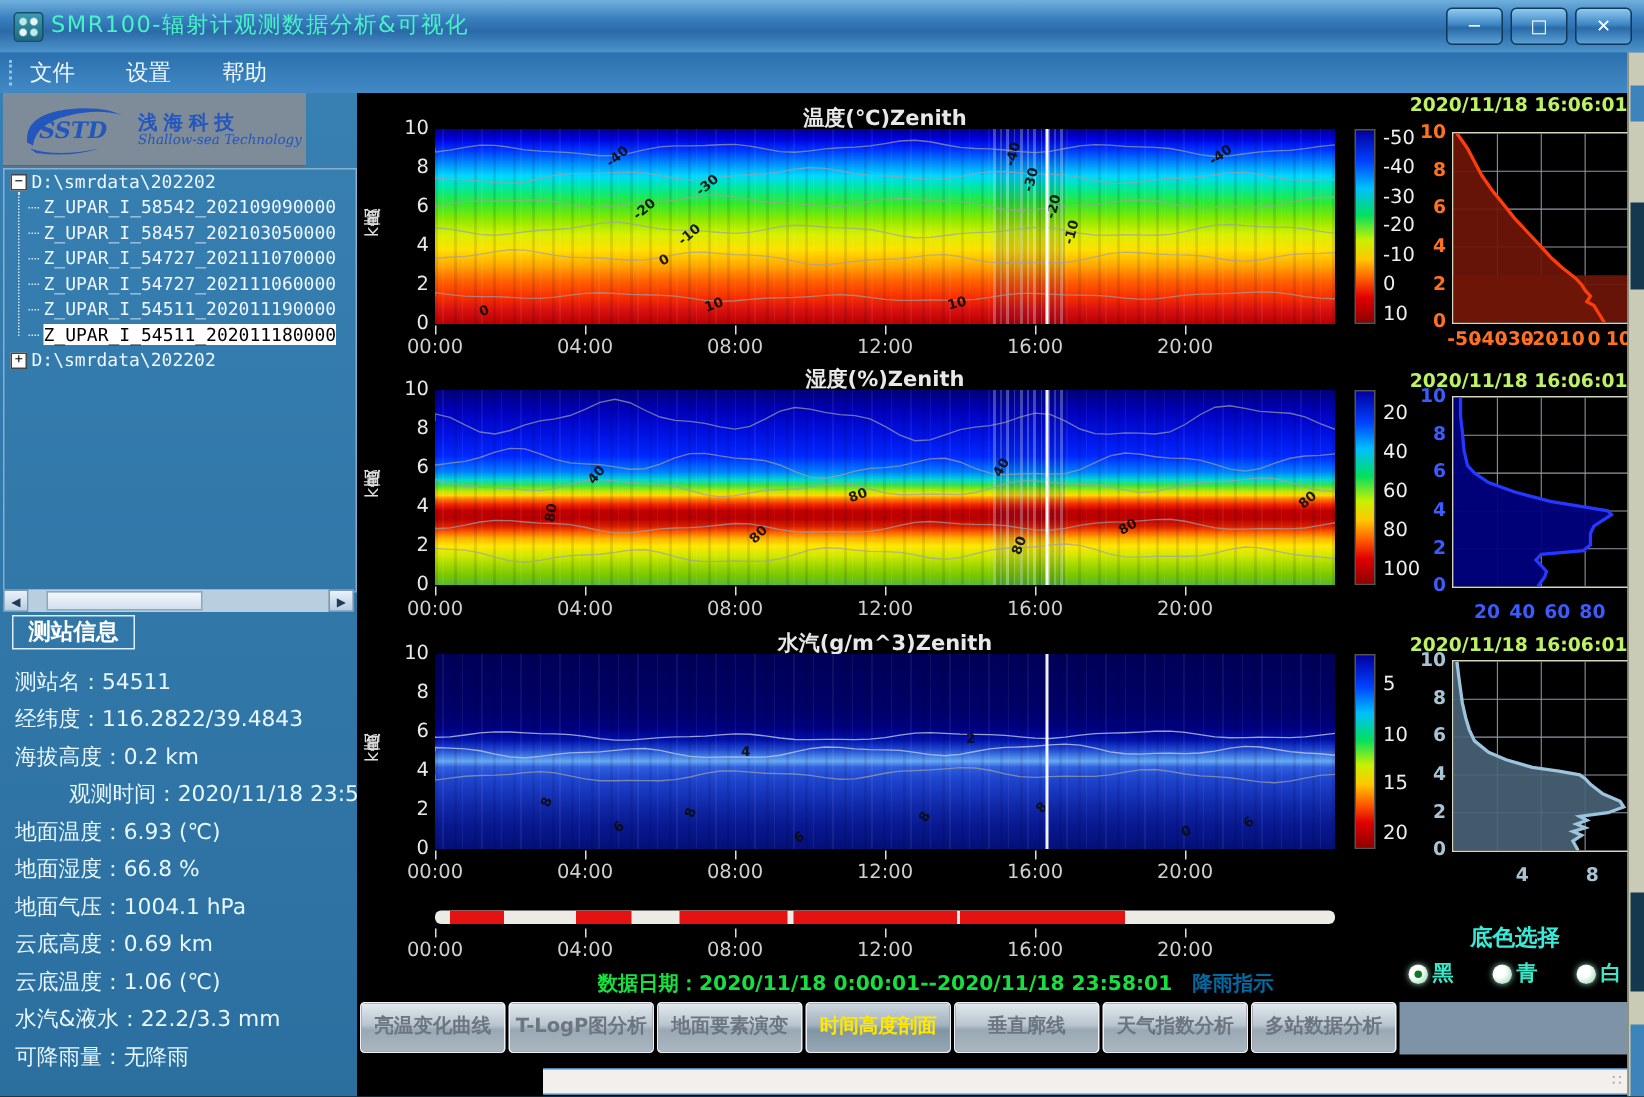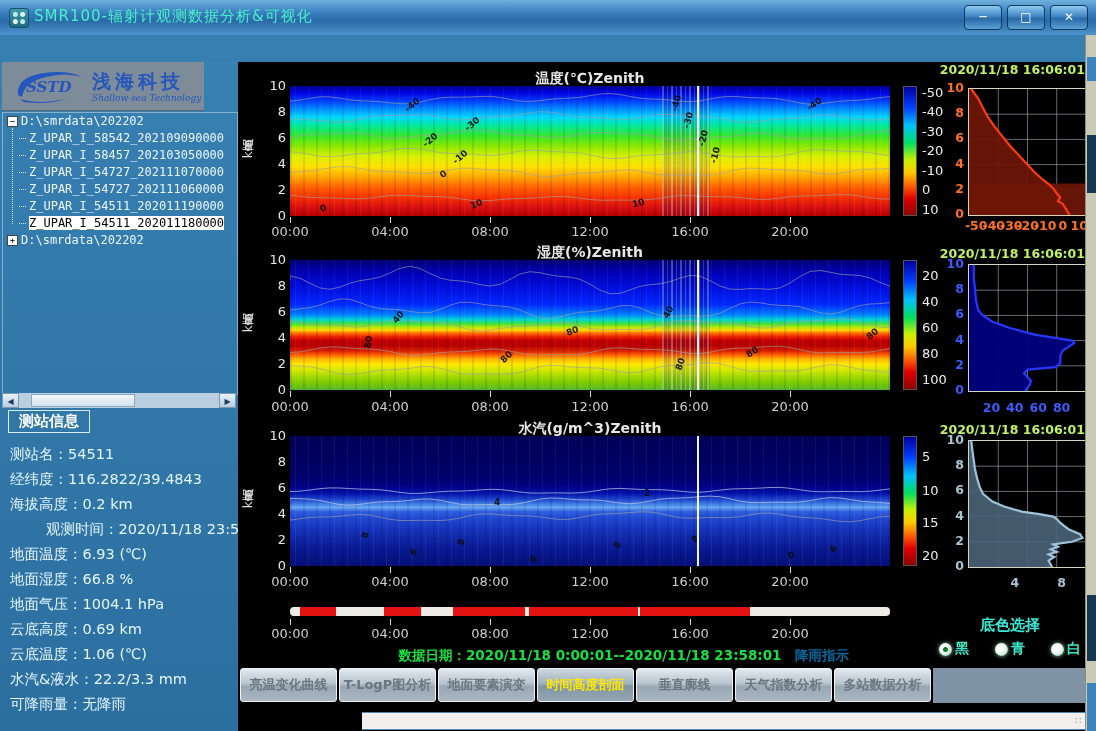--- a/index.html
+++ b/index.html
@@ -27,21 +27,21 @@
   .menugrip{position:absolute;left:6px;top:5px;bottom:5px;width:3px;
     border-left:2px dotted rgba(230,245,255,.55);}
   .menuitem{display:inline-block;padding:0 14px;margin-left:6px;color:#eef8ff;
     font-size:15px;line-height:27px;}
   
   .sidebar{position:absolute;left:0;top:62px;width:238px;height:669px;
     background:linear-gradient(180deg,#3780b2,#2b6f9f);}
   .logo{position:absolute;left:2px;top:0;width:202px;height:48px;background:#7e8b99;
     border-bottom:1px solid #5a6572;display:flex;align-items:center;}
   .logo-swoosh{margin-left:6px;}
-  .logo-cn{color:#2357be;font-weight:bold;font-size:19px;letter-spacing:4px;
+  .logo-cn{color:#2357be;font-weight:bold;font-size:13px;letter-spacing:4px;
     font-family:"DejaVu Serif","Liberation Serif",serif;}
   .logo-en{color:#2357be;font-style:italic;font-size:9px;margin-top:-2px;
     font-family:"DejaVu Serif","Liberation Serif",serif;}
   .tree{position:absolute;left:2px;top:50px;width:234px;height:281px;
     border:1px solid rgba(255,255,255,.4);overflow:hidden;
     font-family:"DejaVu Sans Mono","Liberation Mono",monospace;font-size:12px;color:#eef6ff;}
   .trow{height:17px;line-height:17px;white-space:nowrap;}
   .tbox{display:inline-block;width:9px;height:9px;background:#fff;border:1px solid #444;
     color:#000;font-size:9px;line-height:8px;text-align:center;margin:0 3px 0 4px;
     vertical-align:middle;font-family:"DejaVu Sans Mono",monospace;}
@@ -140,20 +140,23 @@
   <div class="titlebar">
     <div class="appicon"></div>
     <div class="apptitle">SMR100-辐射计观测数据分析&amp;可视化</div>
     <div class="winbtns">
       <div class="winbtn">─</div>
       <div class="winbtn">□</div>
       <div class="winbtn">✕</div>
     </div>
   </div>
 
+  <div class="menubar">
+    <div class="menugrip"></div>
+  <span class="menuitem">文件</span><span class="menuitem">设置</span><span class="menuitem">帮助</span></div>
 
   <div class="sidebar">
     <div class="logo">
       <svg class="logo-swoosh" width="84" height="42" viewBox="0 0 84 42">
         <path d="M10 30 Q 8 12 36 8 Q 60 5 74 12 Q 58 7 38 12 Q 16 17 14 32 Z" fill="#2357be"></path>
         <text x="18" y="27" font-size="15" font-style="italic" font-weight="bold" fill="#2357be" font-family="DejaVu Serif,serif">SSTD</text>
         <path d="M12 34 Q 30 40 58 34 Q 40 40 16 37 Z" fill="#2357be"></path>
       </svg>
       <div>
         <div class="logo-cn">浅海科技</div>

